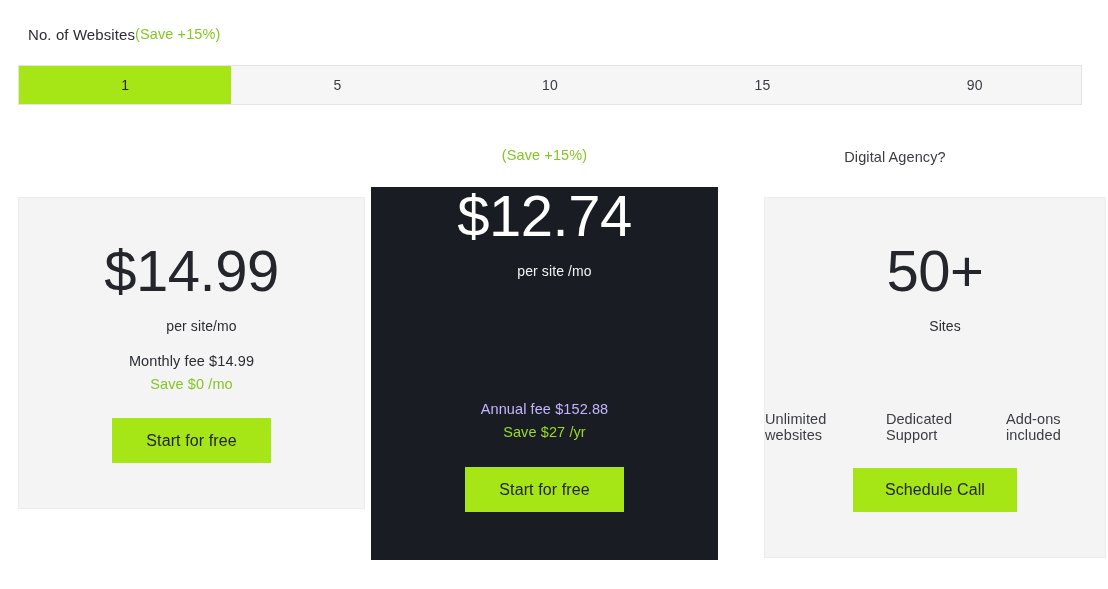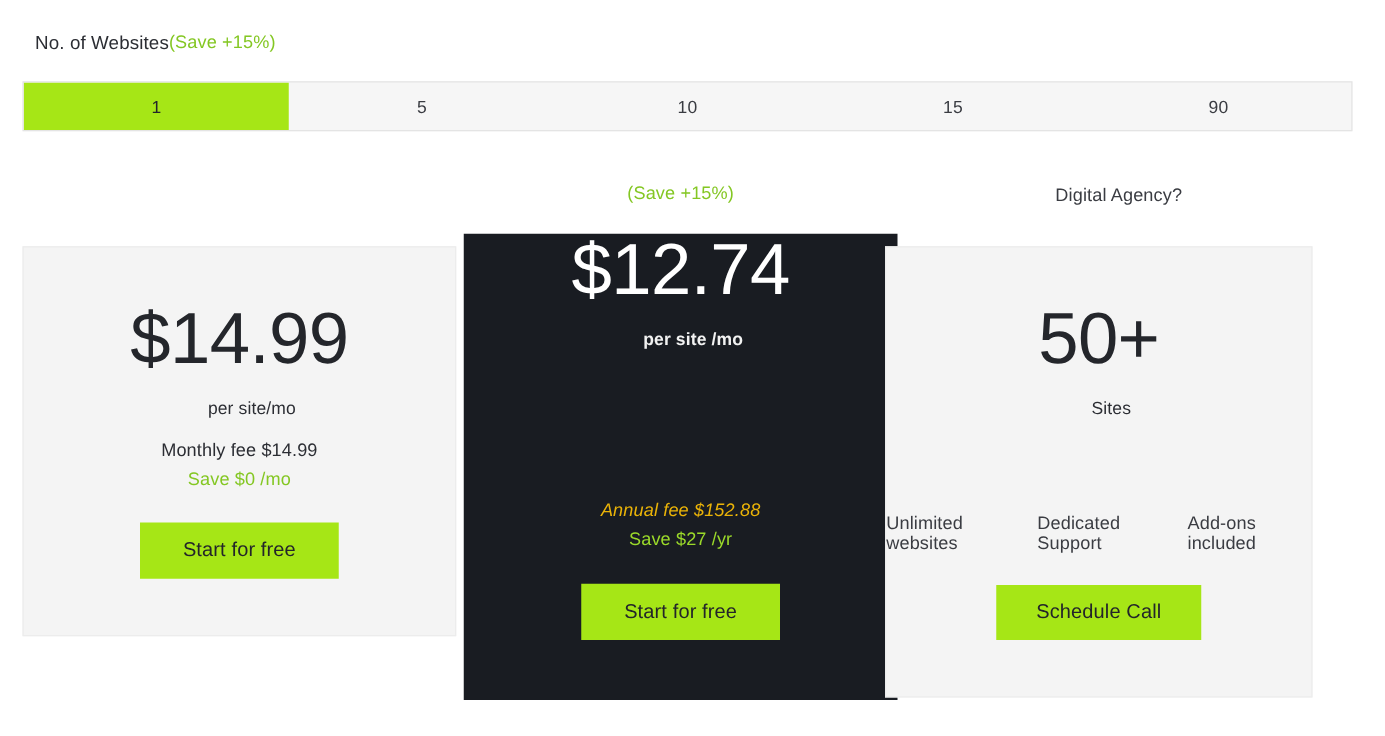--- a/index.html
+++ b/index.html
@@ -108,21 +108,21 @@
   }
   .card-mid {
     left: 371px;
     top: 187px;
     width: 347px;
     height: 373px;
     background: #191c22;
     color: #ffffff;
   }
   .card-right {
-    left: 708px;
+    left: 764px;
     top: 197px;
     width: 342px;
     height: 361px;
   }
 
   .price {
     font-size: 58px;
     font-weight: 300;
     letter-spacing: -0.5px;
     line-height: 1;
@@ -132,30 +132,30 @@
   .card-right .price { margin-top: 44px; }
 
   .price-unit {
     font-size: 14px;
     font-weight: 400;
     margin-top: 18px;
     letter-spacing: 0.1px;
     color: #2b2d33;
     margin-left: 20px;
   }
-  .card-mid .price-unit { color: #f2f2f2; font-weight: bold; }
+  .card-mid .price-unit { color: #f2f2f2; }
 
   .spacer { flex: 1 1 auto; }
 
   .fee-line {
     font-size: 14.5px;
     letter-spacing: 0.1px;
     color: #2b2d33;
   }
-  .card-mid .fee-line { color: #eab308; font-style: italic; }
+  .card-mid .fee-line { color: #c4b5fd; }
 
   .save-line {
     font-size: 14.5px;
     letter-spacing: 0.1px;
     color: #84c723;
     margin-top: 7px;
   }
   .card-mid .save-line { color: #9bd92a; }
 
   .feature-list {

